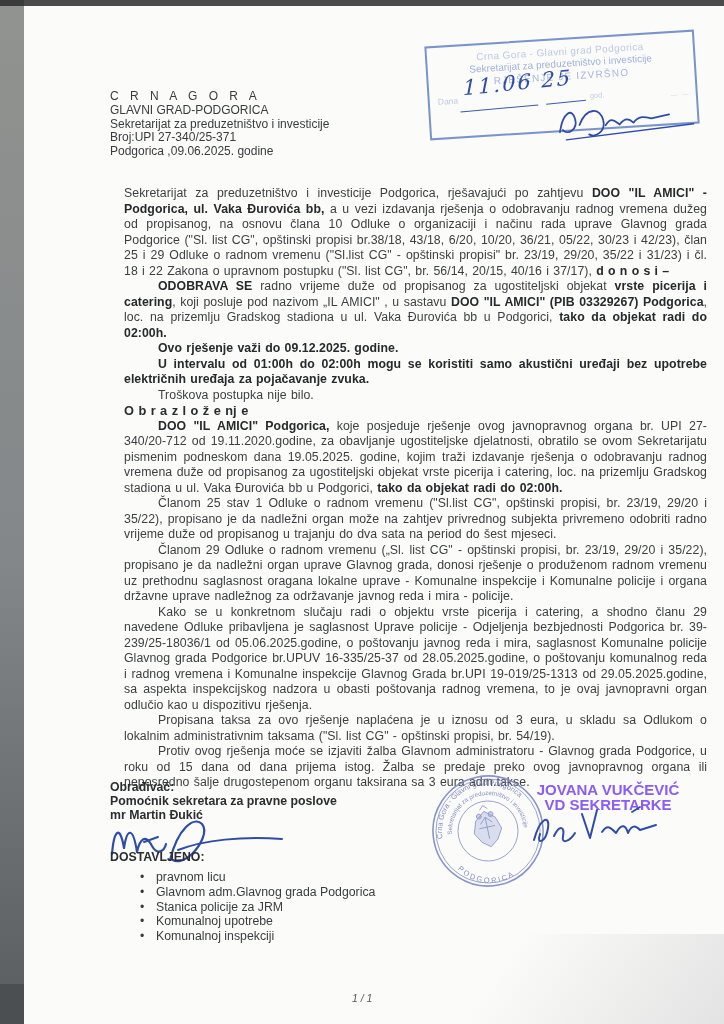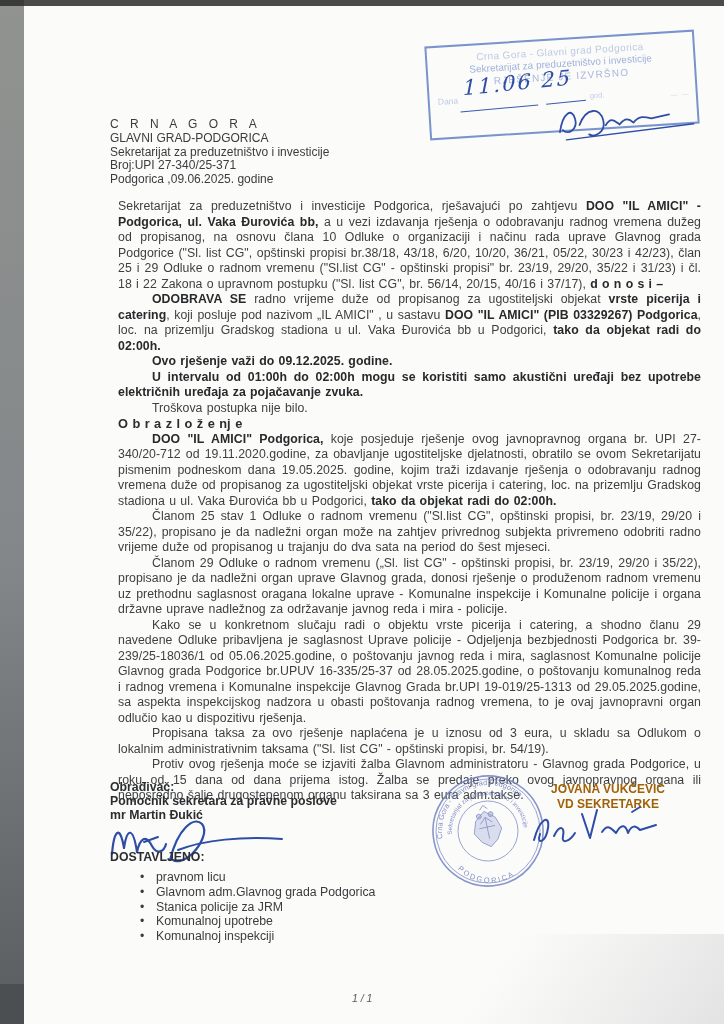--- a/index.html
+++ b/index.html
@@ -11,56 +11,56 @@
   }
   
   .scan-left{position:absolute;left:0;top:0;width:24px;height:1024px;
     background:linear-gradient(180deg,#90938f 0%,#84878a 55%,#5a5d5f 100%);}
   .scan-top{position:absolute;left:0;top:0;width:724px;height:6px;background:#2b2b2b;opacity:.85;}
   .scan-bottom-right{position:absolute;right:0;bottom:0;width:420px;height:90px;
     background:linear-gradient(305deg,#e2e3e2 0%,rgba(226,227,226,0) 55%);}
   .scan-bottom-left{position:absolute;left:0;bottom:0;width:24px;height:40px;background:#4c4f51;}
 
   .hdr{position:absolute;left:110px;top:90px;font-size:12px;line-height:13.8px;color:#3a3c3e;}
-  .hdr .country{letter-spacing:4px;margin-top:28px;}
+  .hdr .country{letter-spacing:4px;}
 
   
   .stamp-rect{position:absolute;left:427px;top:38px;width:270px;height:94px;
     border:2.5px solid rgba(78,112,188,.75);transform:rotate(-3.6deg);
     color:#8aa0d2;text-align:center;font-size:10px;line-height:12px;padding-top:6px;box-sizing:border-box;}
   .stamp-rect .l1{opacity:.55;letter-spacing:.4px;}
   .stamp-rect .l2{opacity:.8;}
   .stamp-rect .l3{opacity:.75;letter-spacing:1.2px;margin-top:1px;}
   .stamp-date-label{position:absolute;left:8px;top:48px;font-size:8.5px;opacity:.55;}
   .stamp-hand-date{position:absolute;left:34px;top:34px;color:#2f4da6;
     font-family:"DejaVu Serif",serif;font-style:italic;font-size:21px;
     transform:rotate(-2deg) skewX(-6deg);letter-spacing:2px;}
   .stamp-date-ul1{position:absolute;left:30px;top:64px;width:78px;border-bottom:1.4px solid #3b59ae;transform:rotate(-1.5deg);}
   .stamp-date-ul2{position:absolute;left:116px;top:62px;width:40px;border-bottom:1.4px solid #3b59ae;transform:rotate(-2deg);}
   .stamp-god{position:absolute;left:160px;top:52px;font-size:7.5px;opacity:.5;}
   .stamp-faint-right{position:absolute;right:6px;top:56px;font-size:7px;opacity:.35;letter-spacing:1px;}
   .stamp-sig{position:absolute;left:118px;top:60px;width:160px;height:46px;}
 
   
-  .doc{position:absolute;left:118px;top:186px;width:583px;font-size:12.3px;
-    line-height:15.5px;text-align:justify;word-spacing:.8px;letter-spacing:.05px;margin-top:13px;}
+  .doc{position:absolute;left:124px;top:186px;width:583px;font-size:12.3px;
+    line-height:15.5px;text-align:justify;word-spacing:.8px;letter-spacing:.05px;}
   .doc p{margin:0;text-indent:34px;}
   .doc p.noindent{text-indent:0;}
   .b{font-weight:bold;color:#27292b;}
   .title{text-align:center;font-weight:bold;color:#2a2c2e;font-size:12.8px;
     margin:19px 0 16px 0;text-indent:0 !important;letter-spacing:1px;}
   .title2{text-align:left;font-weight:bold;color:#2a2c2e;font-size:12.8px;
     margin:4px 0 6px 0;text-indent:0 !important;}
 
   
   .processor{position:absolute;left:110px;top:780px;font-size:12.3px;line-height:14.2px;
     font-weight:bold;color:#2b2d2f;}
   .processor-sig{position:absolute;left:104px;top:812px;width:190px;height:56px;}
   .signer{position:absolute;left:508px;top:782px;width:200px;text-align:center;
-    font-size:12px;line-height:15px;font-weight:bold;color:#a16207;}
+    font-size:15px;line-height:15px;font-weight:bold;color:#8b5cf6;}
   .signer-sig{position:absolute;left:520px;top:800px;width:160px;height:52px;}
   .round-stamp{position:absolute;left:428px;top:770px;width:120px;height:122px;transform:rotate(-12deg);opacity:.85;}
 
   .dostavljeno{position:absolute;left:110px;top:850px;font-size:12.3px;color:#3a3c3e;}
   .dostavljeno .dlabel{font-weight:bold;color:#2b2d2f;}
   .dostavljeno ul{margin:6px 0 0 0;padding:0 0 0 46px;list-style:none;}
   .dostavljeno li{line-height:14.8px;position:relative;}
   .dostavljeno li::before{content:"•";position:absolute;left:-16px;color:#3a3c3e;}
 
   .footer{position:absolute;left:352px;top:992px;font-size:10.5px;font-style:italic;color:#58595a;}

